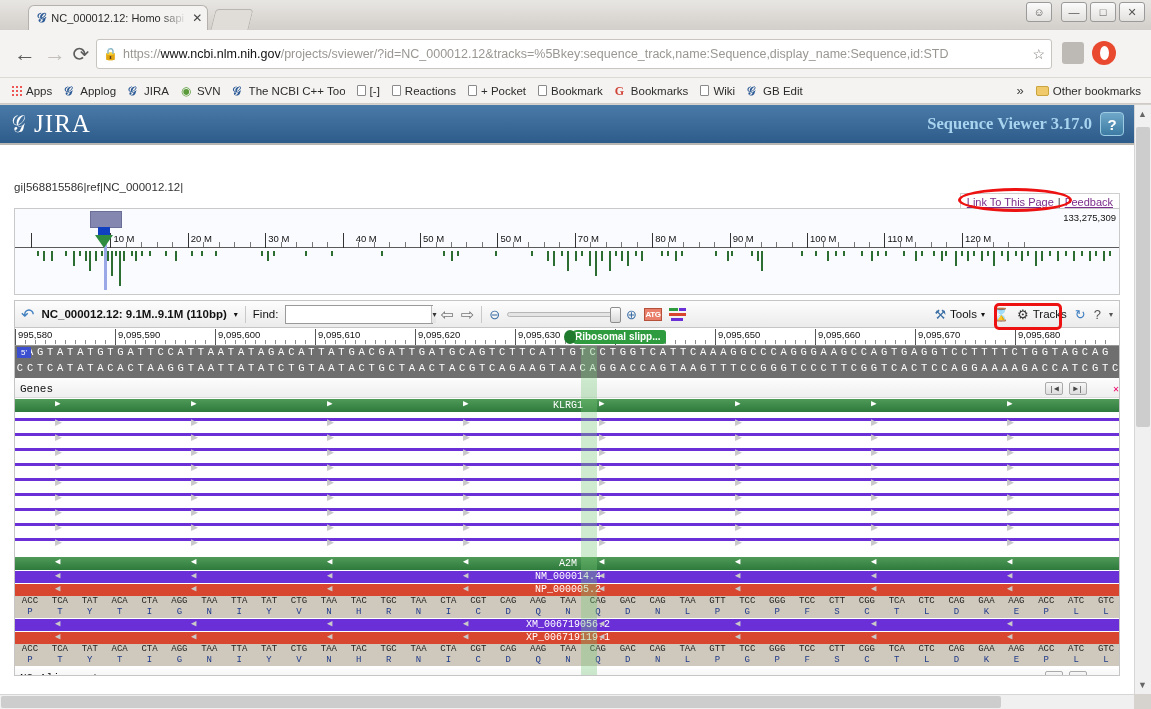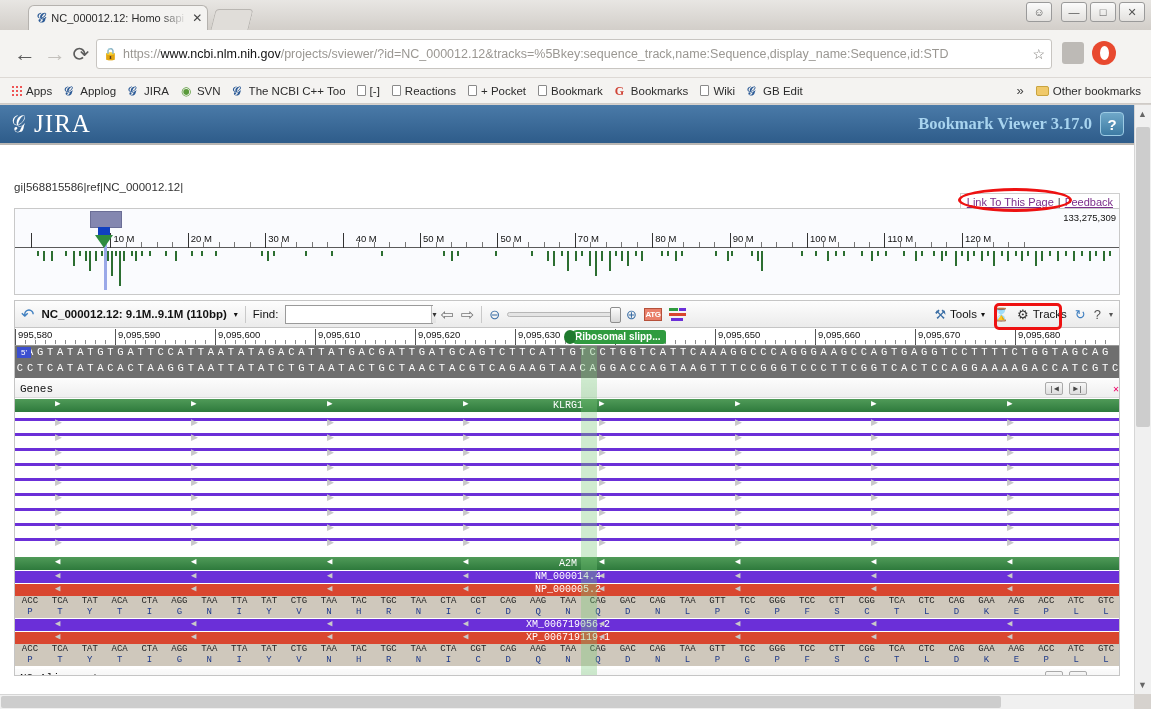--- a/index.html
+++ b/index.html
@@ -447,21 +447,21 @@
       <span class="bm-ico ico-folder"></span>
       <span>Other bookmarks</span>
     </div>
   </div>
 
 <div id="ncbi-header">
   <div id="ncbi-logo">
     <span id="ncbi-helix">𝒢</span>
     <span>JIRA</span>
   </div>
-  <div id="sv-title">Bookmark Viewer 3.17.0</div>
+  <div id="sv-title">Sequence Viewer 3.17.0</div>
   <div id="help-box">?</div>
 </div>
 
 <div id="page">
 
   <div id="doc-sub">gi|568815586|ref|NC_000012.12|</div>
 
   <div id="linkbar">
     <a>Link To This Page</a>
     <span>|</span>

